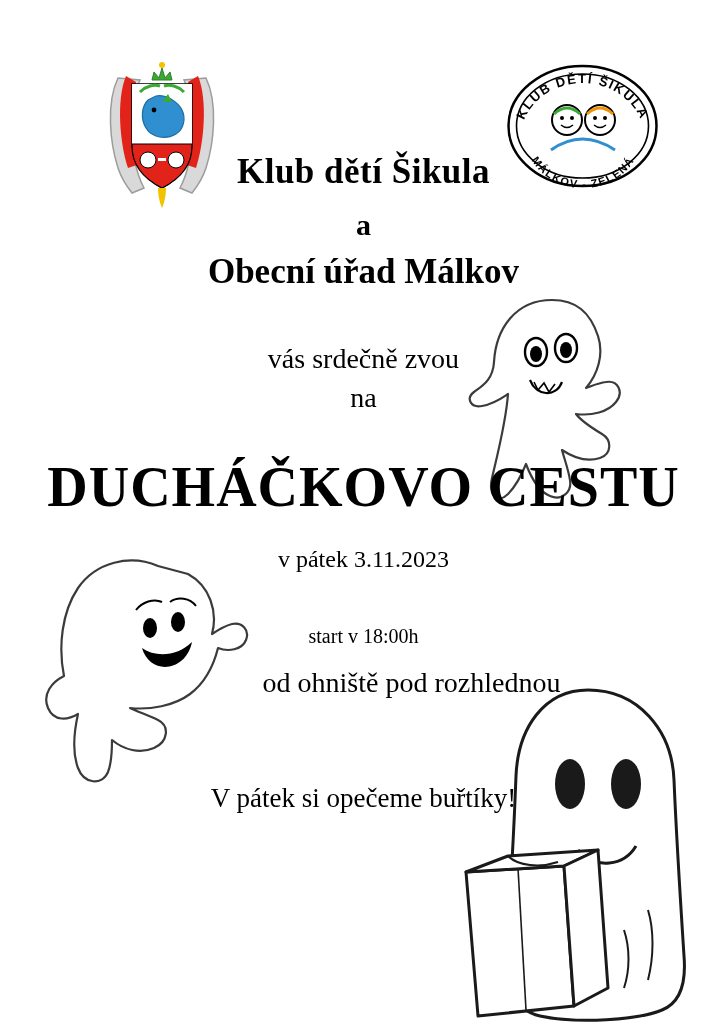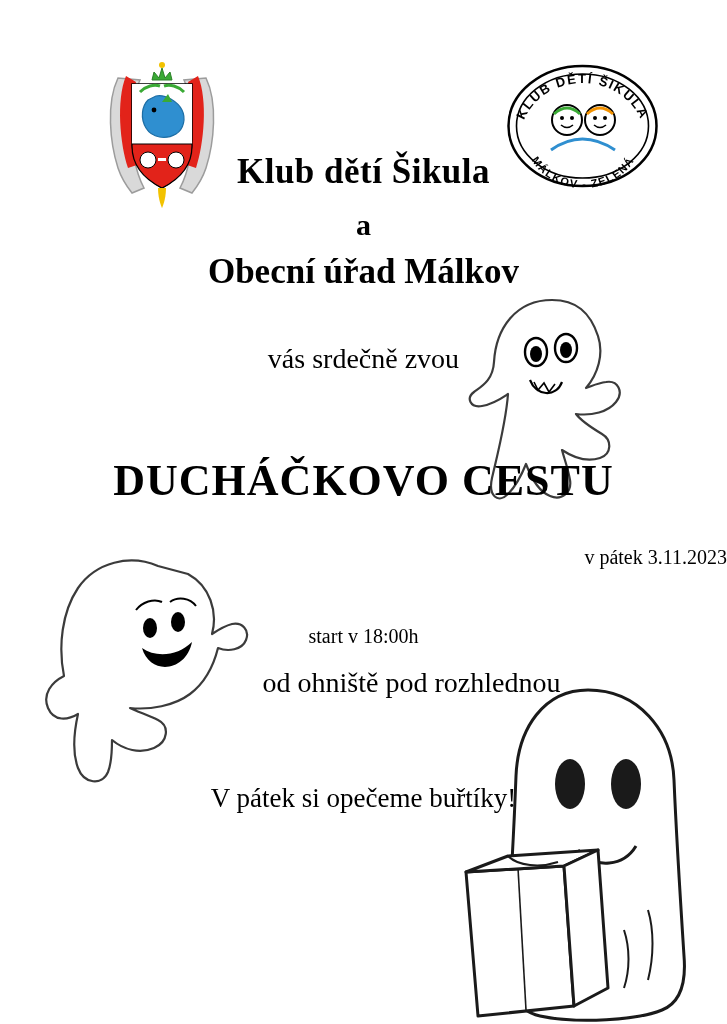--- a/index.html
+++ b/index.html
@@ -92,28 +92,27 @@
   .t-invite {
     top: 343px;
     font-size: 28px;
   }
   .t-na {
     top: 382px;
     font-size: 28px;
   }
   .t-title {
     top: 455px;
-    font-size: 44px;
+    font-size: 56px;
     font-weight: bold;
     letter-spacing: 1px;
   }
   .t-date {
     top: 546px;
-    font-size: 20px;
-    text-align: right;
+    font-size: 24px;
   }
   .t-start {
     top: 625px;
     font-size: 20px;
   }
   .t-place {
     top: 667px;
     font-size: 28px;
     margin-left: 48px;
   }
@@ -242,20 +241,21 @@
       <path d="M70 188 L78 330" stroke="#1a1a1a" stroke-width="1.6" fill="none"></path>
       <path d="M60 176 C70 186 92 188 110 182" stroke="#1a1a1a" stroke-width="2" fill="none"></path>
     </svg>
   </div>
 
   <div class="poster-text">
     <div class="line t-org1">Klub dětí Šikula</div>
     <div class="line t-org-a">a</div>
     <div class="line t-org2">Obecní úřad Málkov</div>
     <div class="line t-invite">vás srdečně zvou</div>
+    <div class="line t-na">na</div>
     <div class="line t-title">DUCHÁČKOVO CESTU</div>
     <div class="line t-date">v pátek 3.11.2023</div>
     <div class="line t-start">start v 18:00h</div>
     <div class="line t-place">od ohniště pod rozhlednou</div>
     <div class="line t-final">V pátek si opečeme buřtíky!</div>
   </div>
 
 </div>
 
 </body></html>

